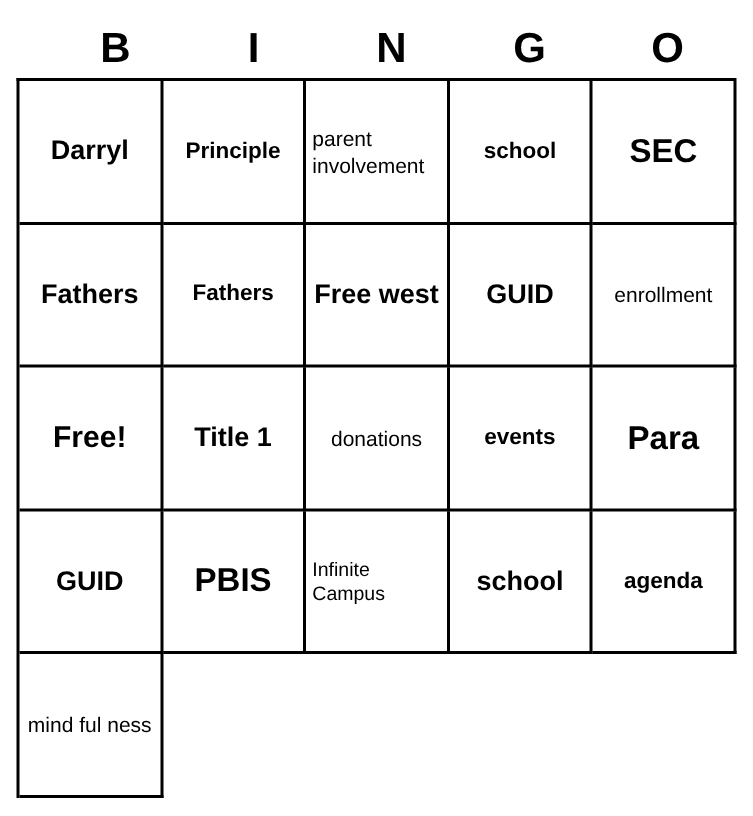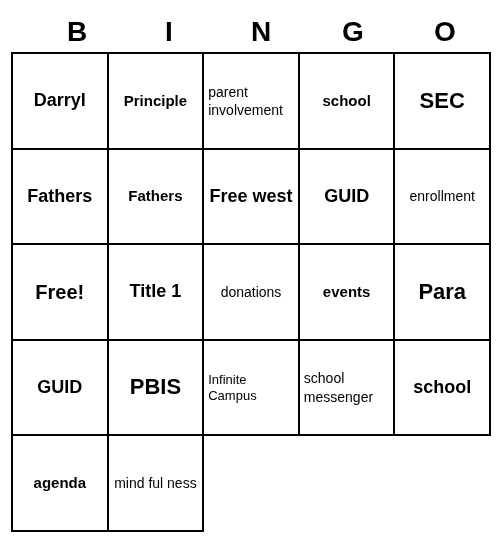--- a/index.html
+++ b/index.html
@@ -162,23 +162,20 @@
       <span class="cell-text large">GUID</span>
     </div>
     <div class="cell">
       <span class="cell-text xlarge">PBIS</span>
     </div>
 
     <div class="cell">
       <span class="cell-text">Infinite Campus</span>
     </div>
     <div class="cell">
-      <span class="cell-text small">school messenger</span>
-    </div>
-    <div class="cell">
       <span class="cell-text large">school</span>
     </div>
     <div class="cell">
       <span class="cell-text medium">agenda</span>
     </div>
     <div class="cell">
       <span class="cell-text small">mind ful ness</span>
     </div>
   </div>
 </div>

